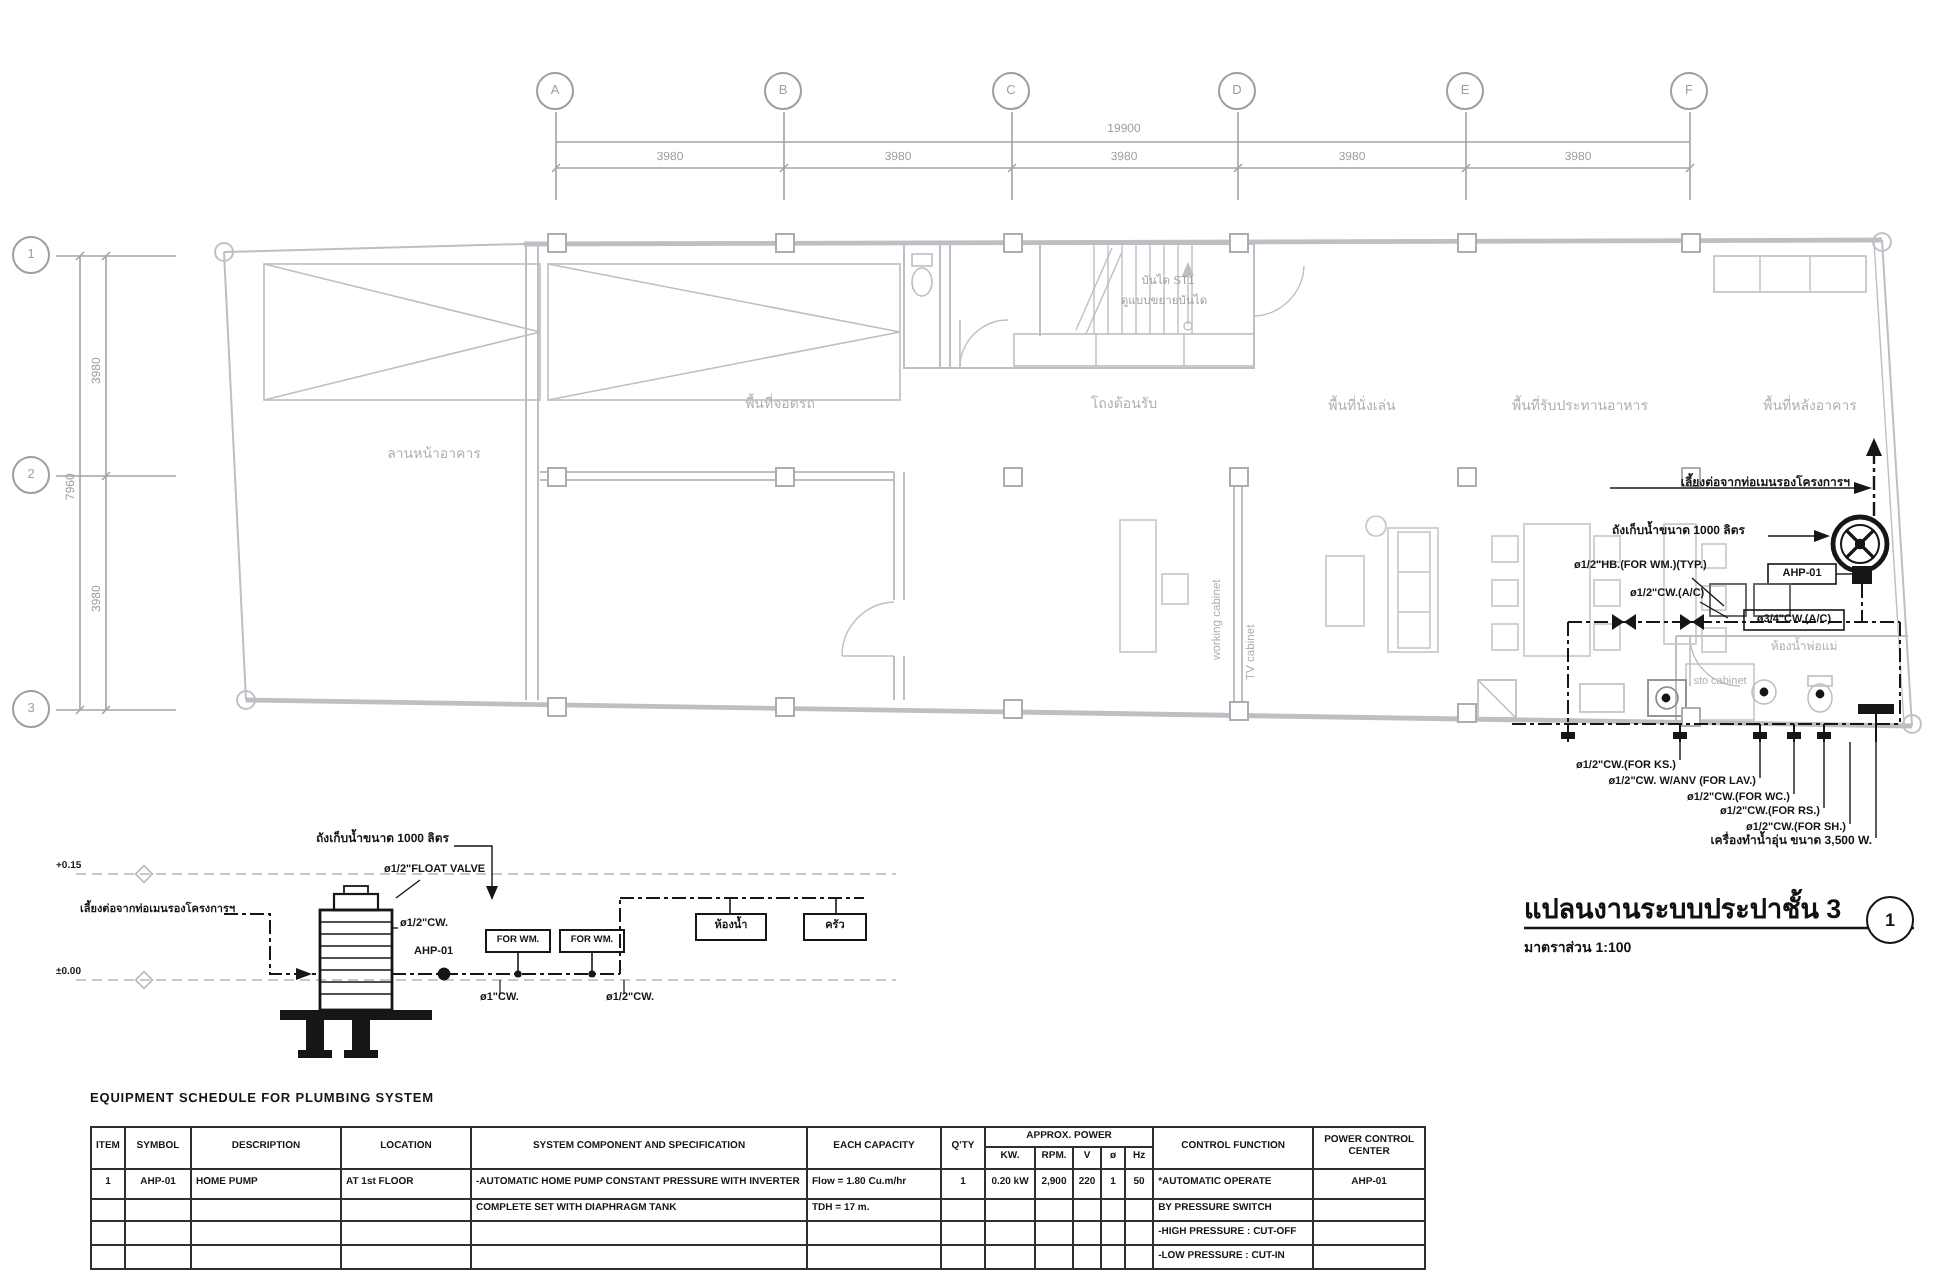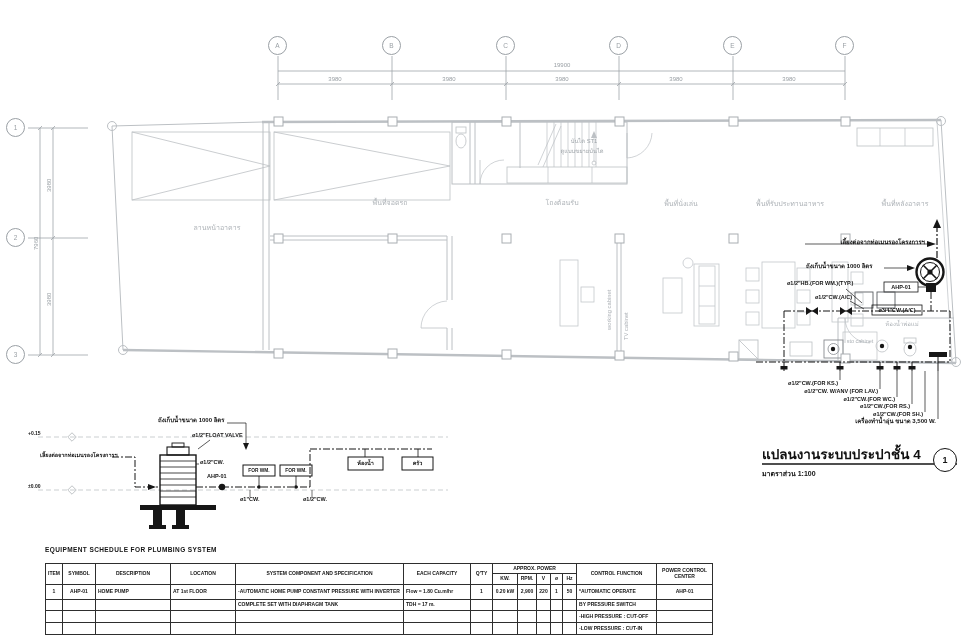--- a/index.html
+++ b/index.html
@@ -365,21 +365,21 @@
   <span class="lbl blk" style="left:207px;top:473px;">AHP-01</span>
   <span class="lbl blk boxed" style="left:243px;top:465px;width:32px;height:11px;font-size:4.8px;">FOR WM.</span>
   <span class="lbl blk boxed" style="left:280px;top:465px;width:32px;height:11px;font-size:4.8px;">FOR WM.</span>
   <span class="lbl blk boxed" style="left:348px;top:457px;width:35px;height:13px;">ห้องน้ำ</span>
   <span class="lbl blk boxed" style="left:402px;top:457px;width:31px;height:13px;">ครัว</span>
   <span class="lbl blk" style="left:240px;top:496px;">ø1"CW.</span>
   <span class="lbl blk" style="left:303px;top:496px;">ø1/2"CW.</span>
   <span class="lbl blk" style="left:28px;top:431px;font-size:5px;">+0.15</span>
   <span class="lbl blk" style="left:28px;top:484px;font-size:5px;">±0.00</span>
 
-  <span id="plan-title">แปลนงานระบบประปาชั้น 4</span>
+  <span id="plan-title">แปลนงานระบบประปาชั้น 3</span>
   <span id="plan-scale">มาตราส่วน 1:100</span>
   <div class="refbubble" style="left:933px;top:448px;background:#fff;">
       <span>1</span>
     </div>
 
   <span id="sched-title">EQUIPMENT SCHEDULE FOR PLUMBING SYSTEM</span>
   <table id="sched">
     <colgroup>
       <col style="width:17px">
         <col style="width:33px">

